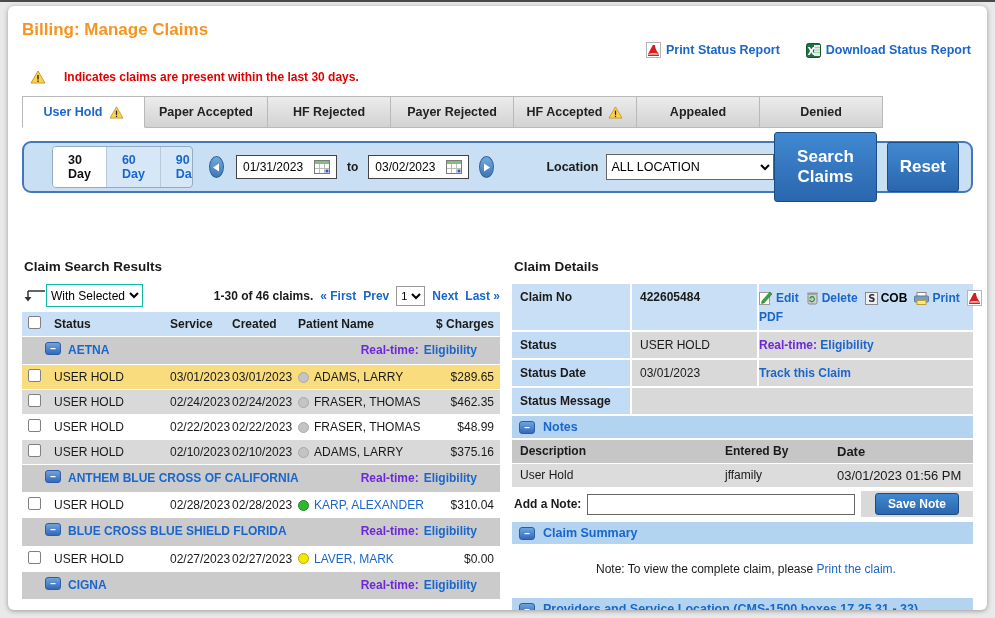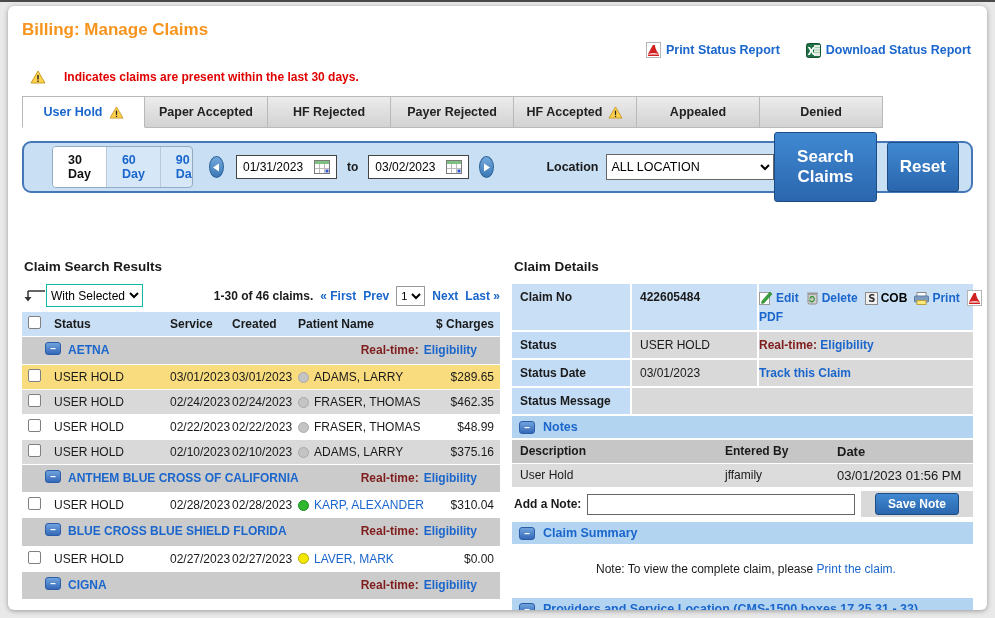--- a/index.html
+++ b/index.html
@@ -68,21 +68,21 @@
   .col-created { width:66px; }
   .col-patient { flex:1; display:flex; align-items:center; min-width:0; }
   .col-charges { width:70px; text-align:right; }
   .checkbox { display:inline-block; width:13px; height:13px; background:#fff; border:1px solid #808080; border-radius:2px; cursor:pointer; }
   .group-row { display:flex; align-items:flex-start; background:#CBCBCB; padding:4px 23px; margin-bottom:1px; font-weight:bold; }
   .minus-icon { flex:0 0 auto; width:16px; height:13px; margin-top:1px; background:linear-gradient(#6fa3dd,#3568b8);
     border:1px solid #2a5ca8; border-radius:3px; color:#fff; font-size:10px; line-height:11px; text-align:center; cursor:pointer; }
   .minus-icon::after { content:"–"; }
   .payer-name { color:#1A66CC; margin-left:7px; flex:1; min-width:0; line-height:1.6; cursor:pointer; }
   .realtime-wrap { white-space:nowrap; margin-left:8px; line-height:1.6; }
-  .realtime-label { color:#7f1d1d; }
+  .realtime-label { color:#6d28d9; }
   .elig-link { color:#1A66CC; margin-left:5px; cursor:pointer; }
   .data-row { display:flex; align-items:center; padding:4px 6px; margin-bottom:1px; }
   .row-white { background:#fff; }
   .row-gray { background:#D9D9D9; }
   .row-selected { background:#F8DC7D; }
   .dot { display:inline-block; width:11px; height:11px; border-radius:50%; margin-right:5px; flex:0 0 auto; }
   .dot-gray  { background:#c4c4c4; border:1px solid #a9a9a9; }
   .dot-green { background:#2eb82e; border:1px solid #1f8a1f; }
   .dot-yellow{ background:#f4e800; border:1px solid #b5ac00; }
   .patient-name { overflow:hidden; text-overflow:ellipsis; white-space:nowrap; }

